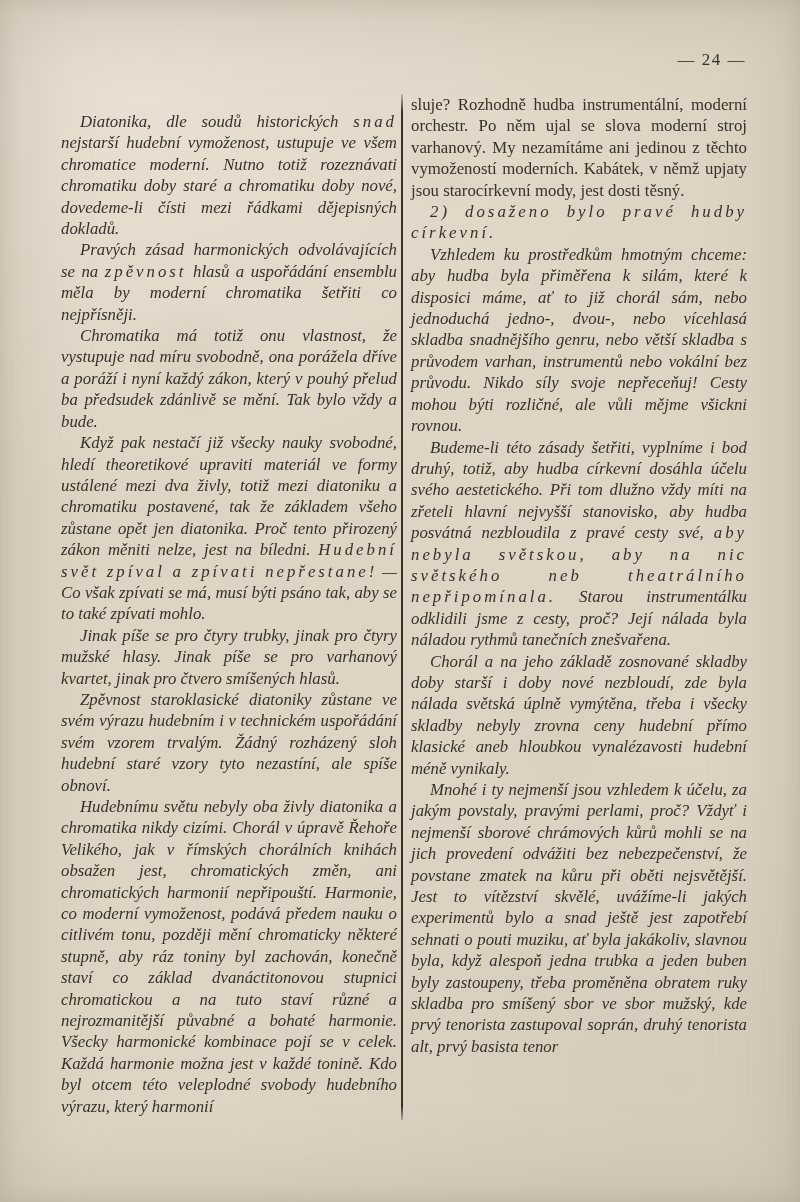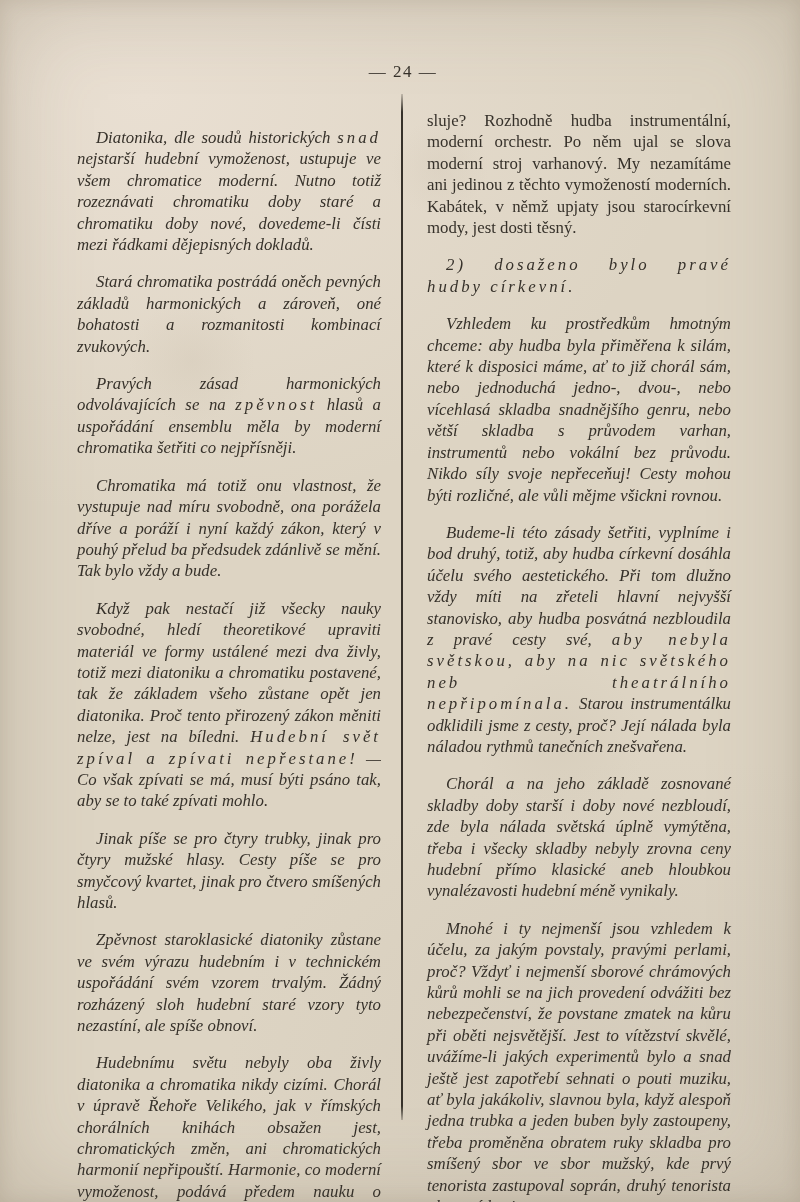--- a/index.html
+++ b/index.html
@@ -29,22 +29,22 @@
     content:"";
     position:absolute;inset:0;
     background:
       radial-gradient(circle 90px at 24% 30%, rgba(190,178,158,.18), rgba(190,178,158,0) 70%),
       radial-gradient(circle 120px at 70% 62%, rgba(190,178,158,.15), rgba(190,178,158,0) 70%),
       radial-gradient(circle 70px at 55% 14%, rgba(190,178,158,.14), rgba(190,178,158,0) 70%);
     pointer-events:none;
   }
   .page-number{
     position:absolute;
-    top:62px;left:60px;width:686px;
-    text-align:center;
+    top:50px;left:60px;width:686px;
+    text-align:right;
     font-size:17px;
     letter-spacing:1.5px;
     color:var(--ink);
   }
   .columns{
     position:absolute;
     top:94px;left:61px;width:686px;
     display:flex;
     align-items:flex-start;
   }
@@ -57,37 +57,36 @@
   }
   .col-left{width:336px;padding-top:17px;}
   .col-right{width:336px;}
   .divider{
     flex:none;
     width:2px;
     height:1026px;
     margin-left:4px;margin-right:8px;
     background:linear-gradient(to bottom, rgba(54,49,42,.2) 0, var(--ink) 18px, var(--ink) calc(100% - 14px), rgba(54,49,42,.25) 100%);
   }
-  p.para{margin:16px;}
+  p.para{margin:0;}
   p.para.indent{text-indent:19px;font-style:italic;}
   .spaced{letter-spacing:3px;}
 </style>
 </head>
 <body>
 
 <div class="page">
   <div class="page-number">— 24 —</div>
   <div class="columns">
     <div class="col col-left">
         <p class="para indent"><span>Diatonika, dle soudů historických </span><span class="spaced">snad</span><span> nejstarší hudební vymoženost, ustupuje ve všem chromatice moderní. Nutno totiž rozeznávati chromatiku doby staré a chromatiku doby nové, dovedeme-li čísti mezi řádkami dějepisných dokladů.</span></p>
-        <p class="para indent"><span>Stará chromatika postrádá oněch pevných základů harmonických a zároveň, oné bohatosti a rozmanitosti kombinací zvukových.</span></p>
         <p class="para indent"><span>Pravých zásad harmonických odvolávajících se na </span><span class="spaced">zpěvnost</span><span> hlasů a uspořádání ensemblu měla by moderní chromatika šetřiti co nejpřísněji.</span></p>
         <p class="para indent"><span>Chromatika má totiž onu vlastnost, že vystupuje nad míru svobodně, ona porážela dříve a poráží i nyní každý zákon, který v pouhý přelud ba předsudek zdánlivě se mění. Tak bylo vždy a bude.</span></p>
         <p class="para indent"><span>Když pak nestačí již všecky nauky svobodné, hledí theoretikové upraviti materiál ve formy ustálené mezi dva živly, totiž mezi diatoniku a chromatiku postavené, tak že základem všeho zůstane opět jen diatonika. Proč tento přirozený zákon měniti nelze, jest na bíledni. </span><span class="spaced">Hudební svět zpíval a zpívati nepřestane!</span><span> — Co však zpívati se má, musí býti psáno tak, aby se to také zpívati mohlo.</span></p>
-        <p class="para indent"><span>Jinak píše se pro čtyry trubky, jinak pro čtyry mužské hlasy. Cesty píše se pro smyčcový kvartet, jinak pro čtvero smíšených hlasů.</span></p>
+        <p class="para indent"><span>Jinak píše se pro čtyry trubky, jinak pro čtyry mužské hlasy. Jinak píše se pro varhanový kvartet, jinak pro čtvero smíšených hlasů.</span></p>
         <p class="para indent"><span>Zpěvnost staroklasické diatoniky zůstane ve svém výrazu hudebním i v technickém uspořádání svém vzorem trvalým. Žádný rozházený sloh hudební staré vzory tyto nezastíní, ale spíše obnoví.</span></p>
         <p class="para indent"><span>Hudebnímu světu nebyly oba živly diatonika a chromatika nikdy cizími. Chorál v úpravě Řehoře Velikého, jak v římských chorálních knihách obsažen jest, chromatických změn, ani chromatických harmonií nepřipouští. Harmonie, co moderní vymoženost, podává předem nauku o citlivém tonu, později mění chromaticky některé stupně, aby ráz toniny byl zachován, konečně staví co základ dvanáctitonovou stupnici chromatickou a na tuto staví různé a nejrozmanitější půvabné a bohaté harmonie. Všecky harmonické kombinace pojí se v celek. Každá harmonie možna jest v každé tonině. Kdo byl otcem této veleplodné svobody hudebního výrazu, který harmonií</span></p>
       </div>
     <div class="divider"></div>
     <div class="col col-right">
         <p class="para"><span>sluje? Rozhodně hudba instrumentální, moderní orchestr. Po něm ujal se slova moderní stroj varhanový. My nezamítáme ani jedinou z těchto vymožeností moderních. Kabátek, v němž upjaty jsou starocírkevní mody, jest dosti těsný.</span></p>
         <p class="para indent"><span class="spaced">2) dosaženo bylo pravé hudby církevní.</span></p>
         <p class="para indent"><span>Vzhledem ku prostředkům hmotným chceme: aby hudba byla přiměřena k silám, které k disposici máme, ať to již chorál sám, nebo jednoduchá jedno-, dvou-, nebo vícehlasá skladba snadnějšího genru, nebo větší skladba s průvodem varhan, instrumentů nebo vokální bez průvodu. Nikdo síly svoje nepřeceňuj! Cesty mohou býti rozličné, ale vůli mějme všickni rovnou.</span></p>
         <p class="para indent"><span>Budeme-li této zásady šetřiti, vyplníme i bod druhý, totiž, aby hudba církevní dosáhla účelu svého aestetického. Při tom dlužno vždy míti na zřeteli hlavní nejvyšší stanovisko, aby hudba posvátná nezbloudila z pravé cesty své, </span><span class="spaced">aby nebyla světskou, aby na nic světského neb theatrálního nepřipomínala.</span><span> Starou instrumentálku odklidili jsme z cesty, proč? Její nálada byla náladou rythmů tanečních znešvařena.</span></p>
         <p class="para indent"><span>Chorál a na jeho základě zosnované skladby doby starší i doby nové nezbloudí, zde byla nálada světská úplně vymýtěna, třeba i všecky skladby nebyly zrovna ceny hudební přímo klasické aneb hloubkou vynalézavosti hudební méně vynikaly.</span></p>

